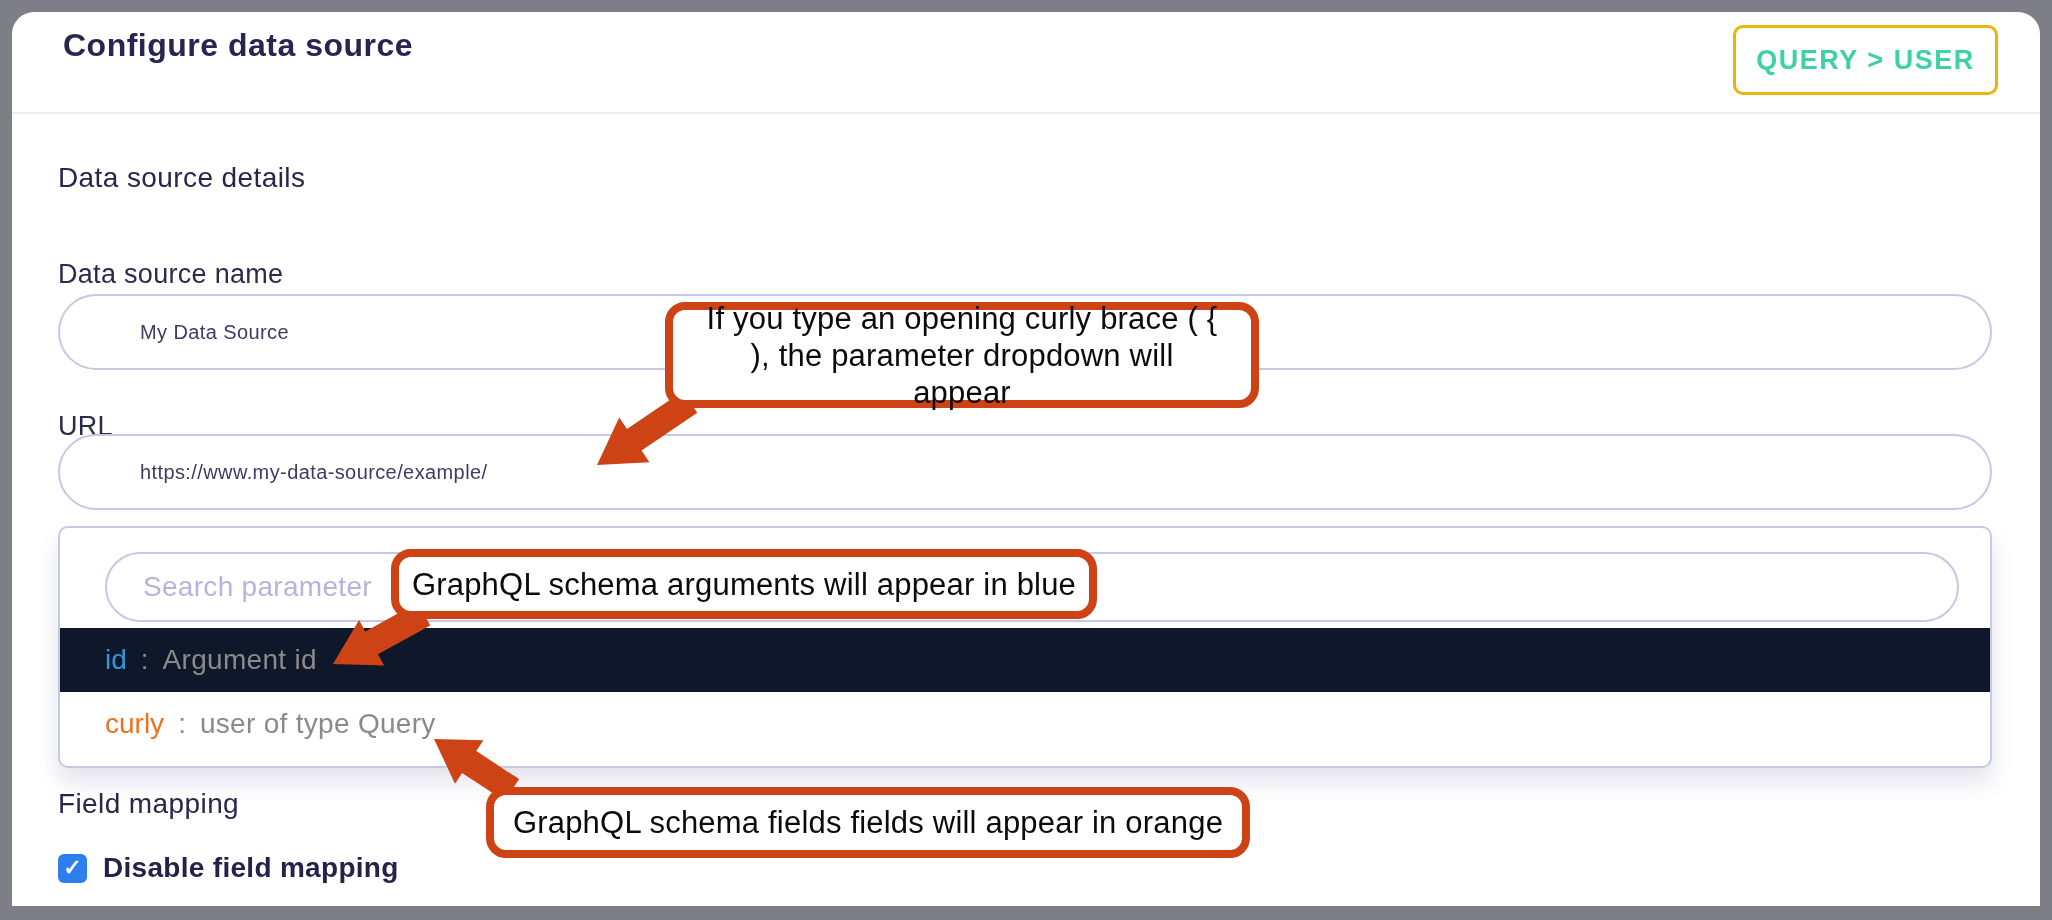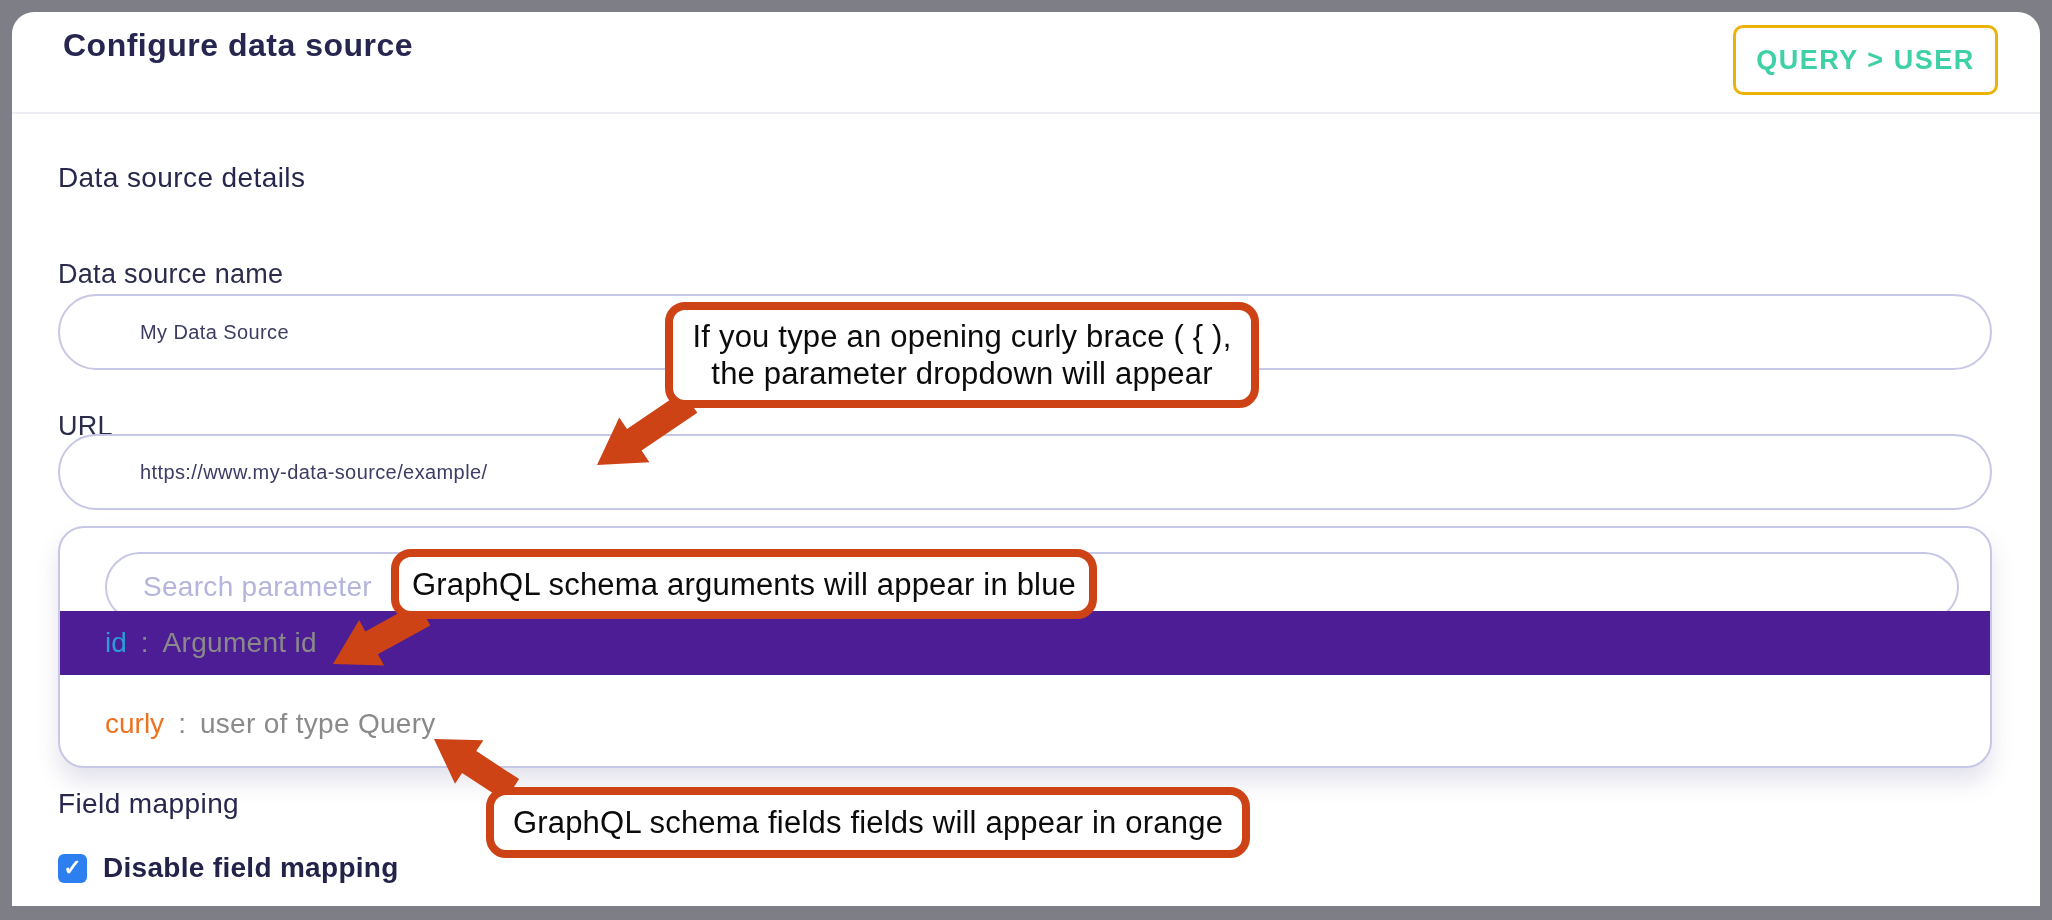--- a/index.html
+++ b/index.html
@@ -54,41 +54,41 @@
     border-radius: 40px; padding: 0 40px 0 80px;
     font-family: "Liberation Sans", sans-serif;
     font-size: 20px; color: #3C3C64; letter-spacing: 0.4px;
   }
   .name-input { top: 294px; }
   .url-input  { top: 434px; }
 
   
   .dropdown-panel {
     left: 58px; top: 526px; width: 1934px; height: 242px;
-    border: 2px solid #C7C7E6; border-radius: 26px; background: #fff;
+    border: 2px solid #C7C7E6; border-radius: 10px; background: #fff;
     box-shadow: 0 14px 22px rgba(100,100,150,0.18);
   }
   .search-input {
     position: absolute; left: 45px; top: 24px; width: 1854px; height: 70px;
     border: 2px solid #C7C7E6; border-radius: 35px; background: #fff;
   }
   .search-input input {
     width: 100%; height: 100%; border: none; outline: none; background: transparent;
     border-radius: 35px; padding: 0 30px 0 36px;
     font-family: "Liberation Sans", sans-serif;
     font-size: 28px; color: #3C3C64; letter-spacing: 0.3px;
   }
   .search-input input::placeholder { color: #B4B4DD; opacity: 1; }
 
   .param-row {
     position: absolute; left: 0; width: 100%; height: 64px;
     display: flex; align-items: center; padding-left: 45px;
     font-size: 28px; cursor: pointer;
   }
-  .row-id   { top: 83px; background: #4c1d95; }
+  .row-id   { top: 100px; background: #0f172a; }
   .row-user { top: 164px; background: #ffffff; border-radius: 0 0 24px 24px; }
   .param-name { font-weight: 400; }
   .param-name.blue   { color: #2D9BD5; }
   .param-name.orange { color: #EE7120; }
   .param-colon { color: #8A8A8A; margin: 0 14px; }
   .param-desc  { color: #8A8A8A; letter-spacing: 0.3px; }
 
   
   .checkbox-row {
     left: 58px; top: 852px; display: flex; align-items: center; gap: 16px;
@@ -103,21 +103,21 @@
     font-size: 28px; font-weight: 600; color: #23234A; letter-spacing: 0.3px;
   }
 
   
   .callout {
     border: 8px solid #CD4316; border-radius: 20px; background: #ffffff;
     display: flex; align-items: center; justify-content: center; text-align: center;
     color: #0b0b0b; font-size: 31px; line-height: 37px; letter-spacing: 0.2px;
     z-index: 30;
   }
-  .callout-1 { left: 665px; top: 302px; width: 594px; height: 106px; padding: 0 12px; }
+  .callout-1 { left: 665px; top: 302px; width: 594px; height: 106px; padding: 0 30px; }
   .callout-2 { left: 391px; top: 549px; width: 706px; height: 70px; }
   .callout-3 { left: 486px; top: 787px; width: 764px; height: 71px; }
 
   .arrows {
     position: absolute; left: 0; top: 0; width: 2052px; height: 920px;
     pointer-events: none; z-index: 25;
   }
 </style>
 </head>
 <body>

